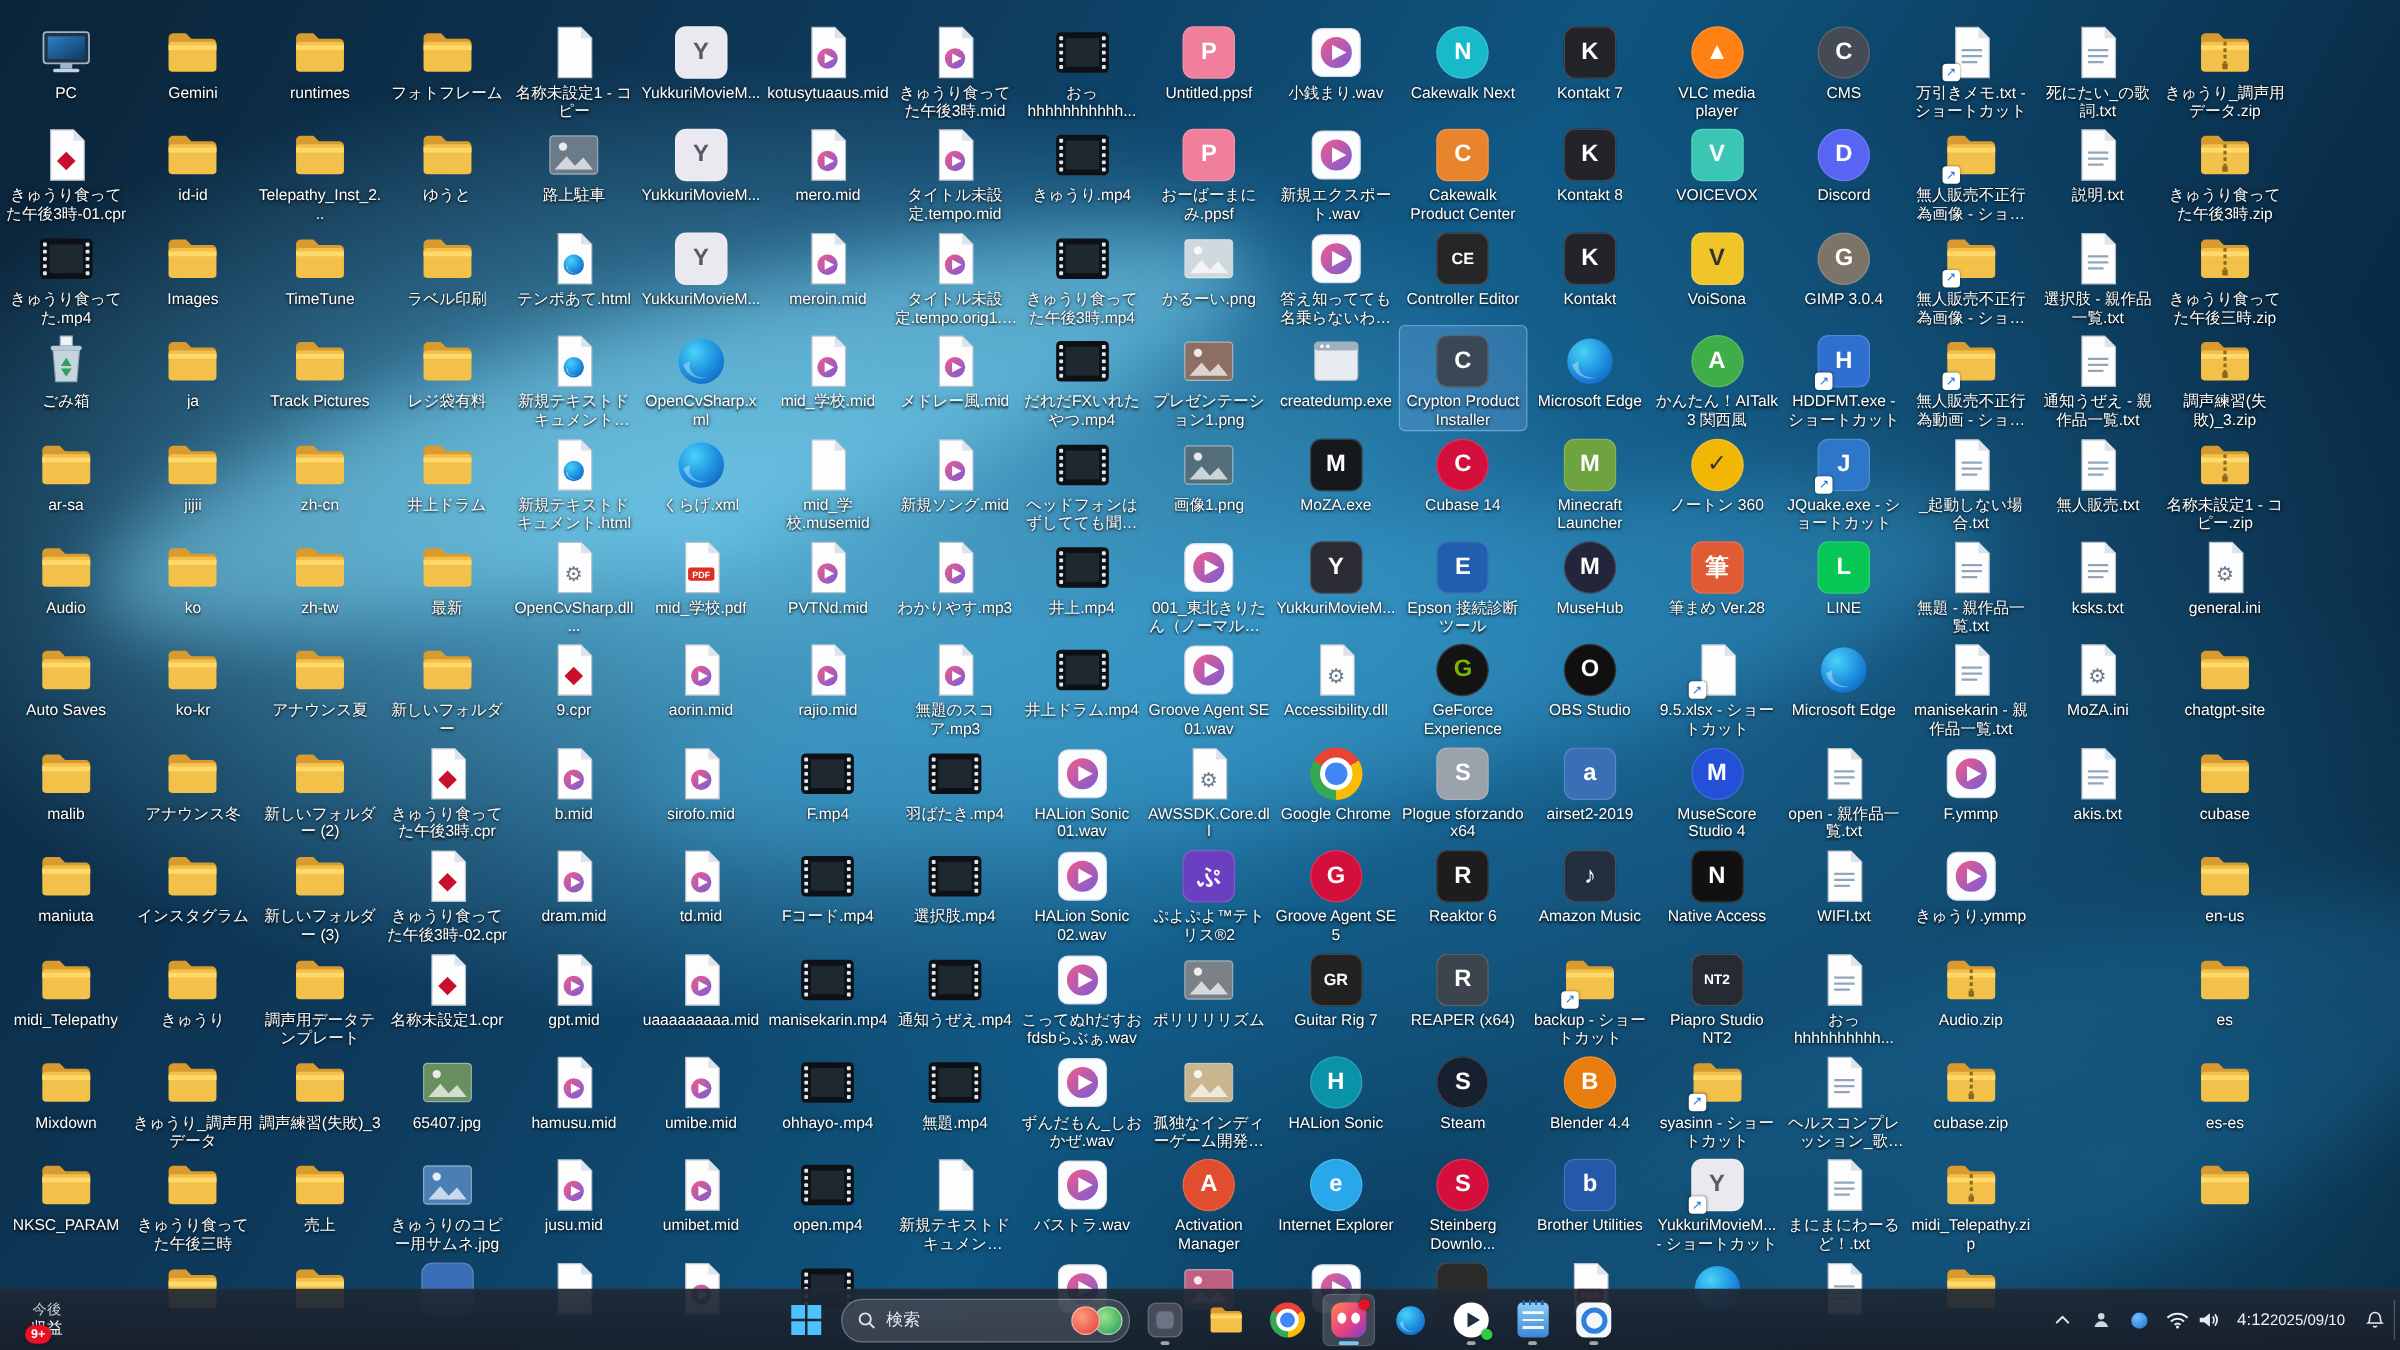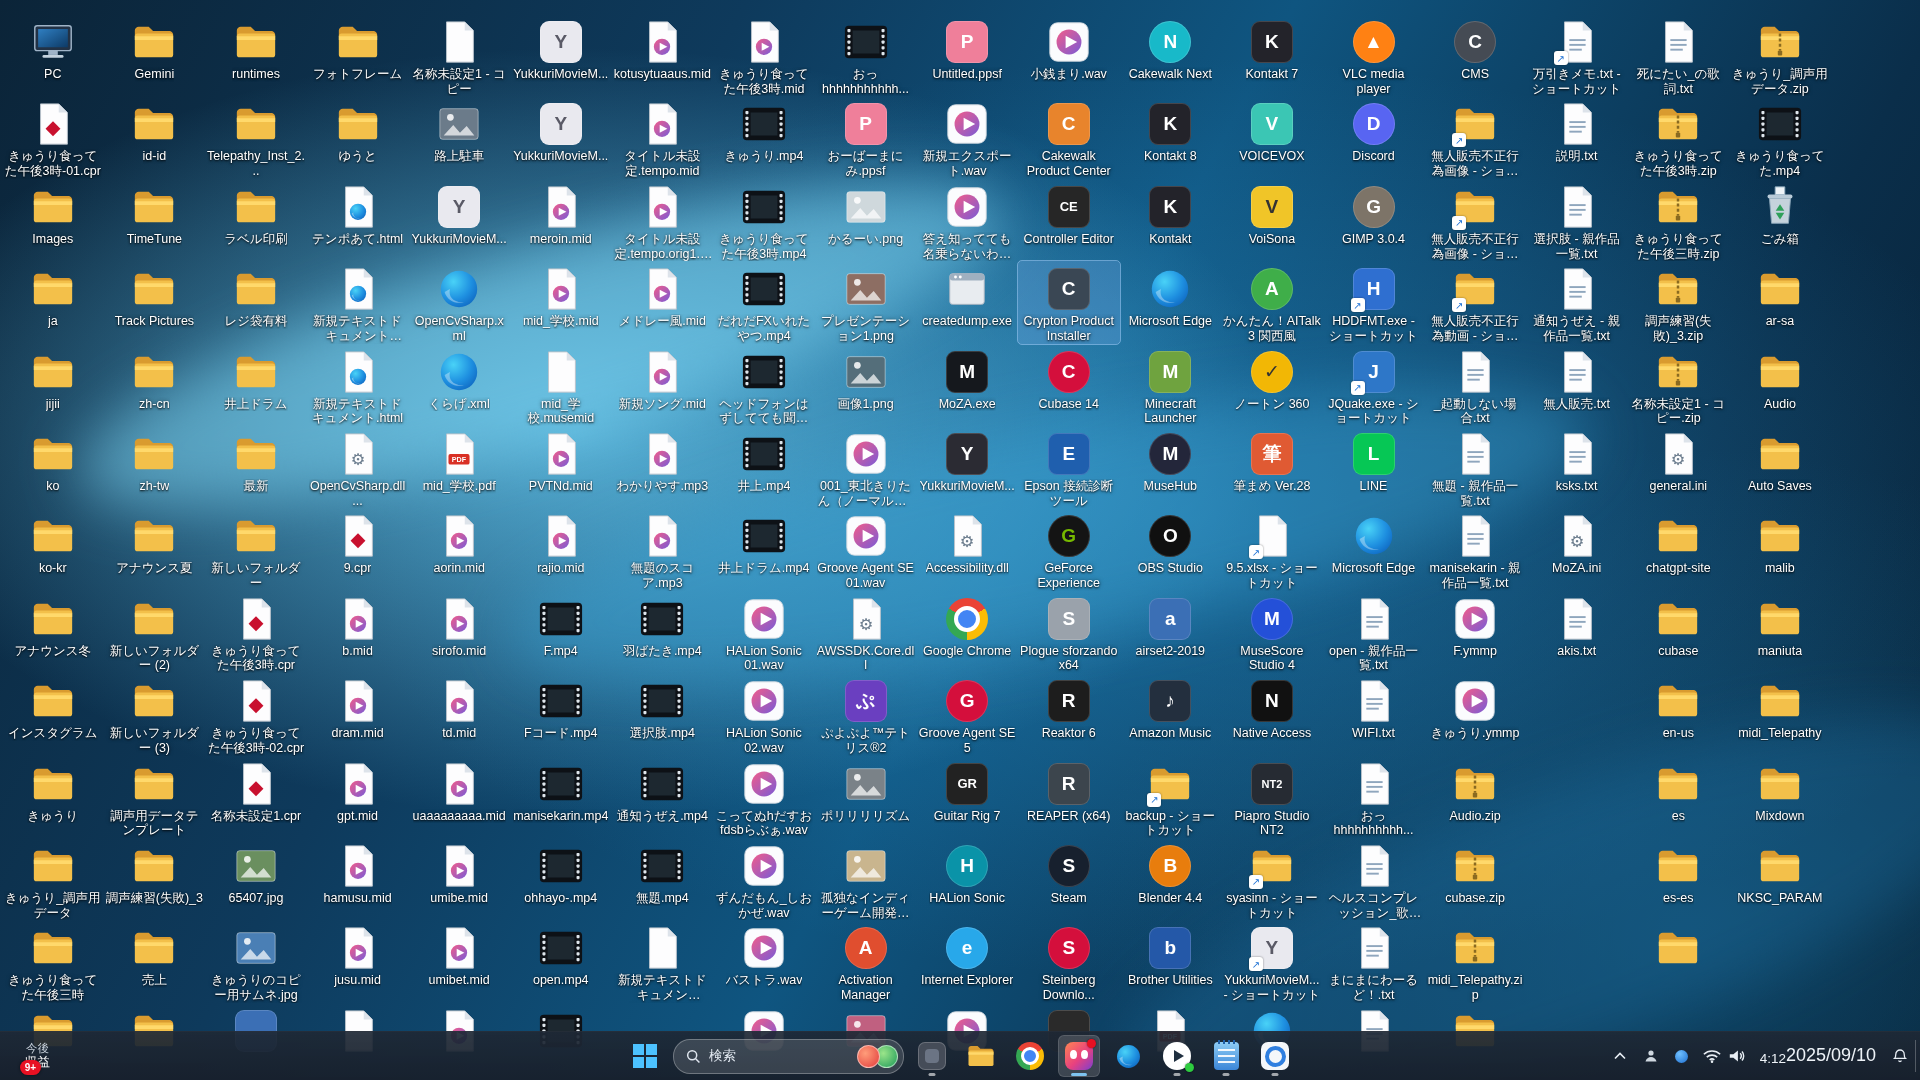--- a/index.html
+++ b/index.html
@@ -74,21 +74,21 @@
   .npd::before{content:"";position:absolute;left:4px;right:4px;top:7px;height:16px;
     background:repeating-linear-gradient(180deg,#fff 0 2px,transparent 2px 6px);opacity:.9;}
   .npd::after{content:"";position:absolute;top:-2px;left:4px;right:4px;height:4px;
     background:repeating-linear-gradient(90deg,#1e5fa8 0 2px,transparent 2px 5px);}
   .bapp{width:28px;height:28px;border-radius:7px;background:#f4f7fa;display:flex;align-items:center;justify-content:center;}
   .bapp span{width:13px;height:13px;border-radius:50%;border:4px solid #2f7fe0;display:block;}
   .tray{position:absolute;right:6px;top:0;height:48px;display:flex;align-items:center;gap:3px;}
   .tico-btn{height:36px;min-width:28px;border-radius:5px;display:flex;align-items:center;justify-content:center;gap:7px;padding:0 4px;}
   .bluedot{width:13px;height:13px;border-radius:50%;background:radial-gradient(circle at 35% 30%,#6fc0ff,#1e6fd0);display:block;}
   .clock{display:flex;flex-direction:row;align-items:flex-end;line-height:1.3;color:#eef3f8;padding:0 7px;border-radius:5px;}
-  .clock .tm{font-size:13.5px;} .clock .dt{font-size:18px;}
+  .clock .tm{font-size:13.5px;} .clock .dt{font-size:12px;}
   .showdesk{position:absolute;right:0;top:8px;bottom:8px;width:4px;border-left:1px solid rgba(255,255,255,.25);}
 </style>
 </head>
 <body>
 
 <div class="stage">
 
   <svg width="0" height="0" style="position:absolute" aria-hidden="true">
     <defs>
       <linearGradient id="gmp" x1="0" y1="0" x2="1" y2="1">
@@ -340,20 +340,31 @@
             <path d="M8 36l10-11 7 8 7-7 8 10z" fill="rgba(255,255,255,.7)"></path>
           </svg>
         </div>
         <div class="lbl">路上駐車</div>
       </div>
       <div class="cell" title="YukkuriMovieM...">
         <div class="ico">
           <div class="appc sq" style="background:#e9e9ef;color:#5a5a66;font-size:19px">Y</div>
         </div>
         <div class="lbl">YukkuriMovieM...</div>
+      </div>
+      <div class="cell" title="mero.mid">
+        <div class="ico">
+          <svg viewBox="0 0 48 48" class="isvg">
+            <path d="M11 3h19l9 9v33H11z" fill="#fdfdfe" stroke="#b9c2cc"></path>
+            <path d="M30 3l9 9h-9z" fill="#dde3ea"></path>
+            <circle cx="24" cy="29" r="8.5" fill="url(#gmp)"></circle>
+            <path d="M21.6 24.8l8 4.2-8 4.2z" fill="#fff"></path>
+          </svg>
+        </div>
+        <div class="lbl">mero.mid</div>
       </div>
       <div class="cell" title="タイトル未設定.tempo.mid">
         <div class="ico">
           <svg viewBox="0 0 48 48" class="isvg">
             <path d="M11 3h19l9 9v33H11z" fill="#fdfdfe" stroke="#b9c2cc"></path>
             <path d="M30 3l9 9h-9z" fill="#dde3ea"></path>
             <circle cx="24" cy="29" r="8.5" fill="url(#gmp)"></circle>
             <path d="M21.6 24.8l8 4.2-8 4.2z" fill="#fff"></path>
           </svg>
         </div>

